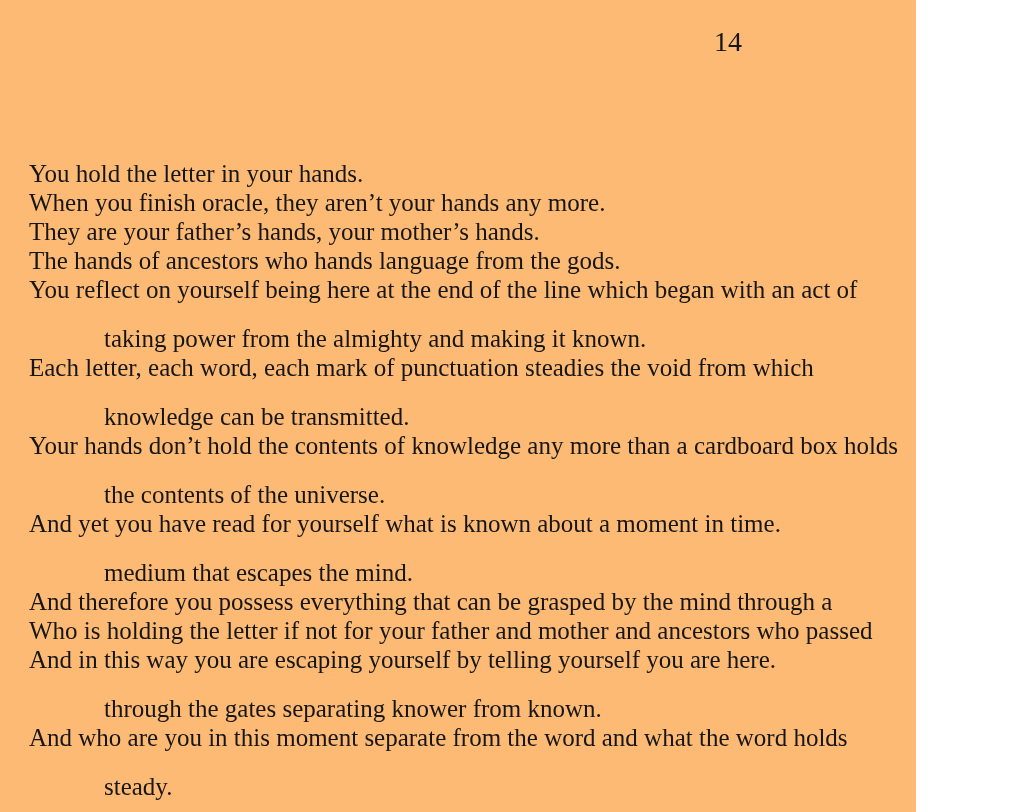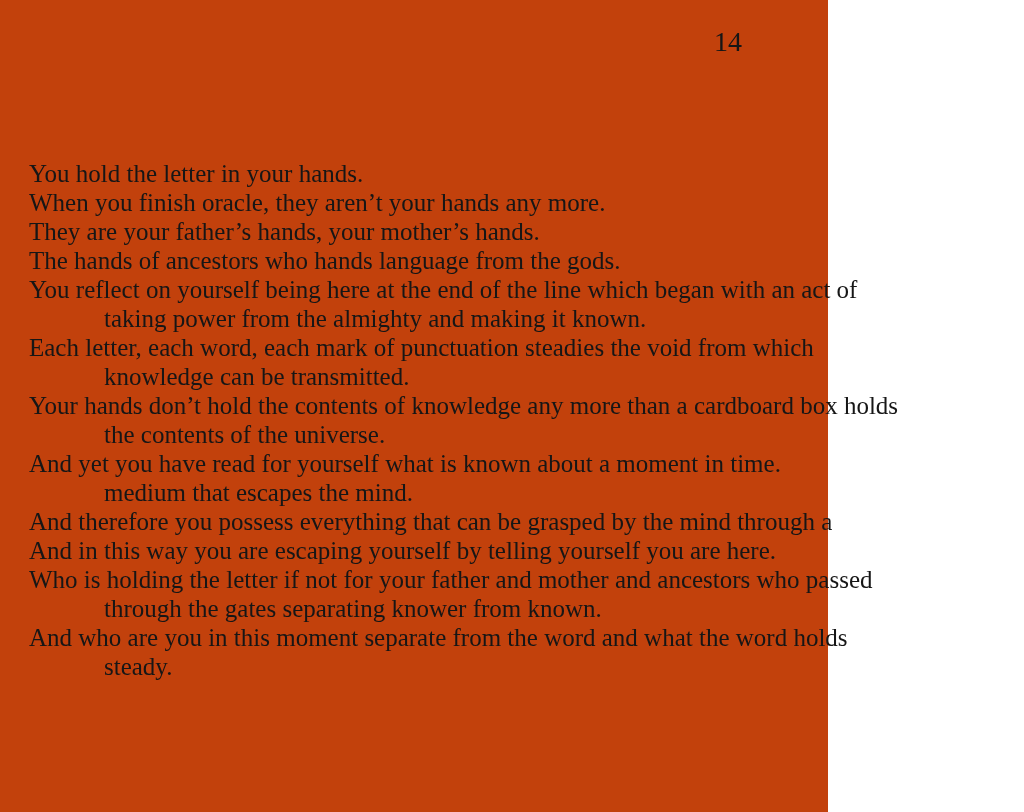--- a/index.html
+++ b/index.html
@@ -5,23 +5,23 @@
   * { margin: 0; padding: 0; box-sizing: border-box; }
   html, body {
     width: 1024px;
     height: 812px;
     background: #ffffff;
     overflow: hidden;
     font-family: "Liberation Serif", serif;
   }
   .page {
     position: relative;
-    width: 828px;
+    width: 916px;
     height: 812px;
-    background: #c2410c;
+    background: #fdba74;
     color: #161616;
   }
   .page-number {
     position: absolute;
     left: 714px;
     top: 25px;
     font-size: 28px;
     line-height: 34px;
     color: #161616;
   }
@@ -32,20 +32,21 @@
     width: 975px;
     font-size: 25px;
     line-height: 29px;
     color: #161616;
   }
   .poem .line {
     white-space: nowrap;
   }
   .poem .line.indent {
     margin-left: 75px;
+    margin-top: 20px;
   }
 </style>
 </head>
 <body>
 
 <div class="page">
   <div class="page-number">14</div>
   <div class="poem" id="poem">
       <div class="line">You hold the letter in your hands.</div>
       <div class="line">When you finish oracle, they aren’t your hands any more.</div>
@@ -53,19 +54,19 @@
       <div class="line">The hands of ancestors who hands language from the gods.</div>
       <div class="line">You reflect on yourself being here at the end of the line which began with an act of</div>
       <div class="line indent">taking power from the almighty and making it known.</div>
       <div class="line">Each letter, each word, each mark of punctuation steadies the void from which</div>
       <div class="line indent">knowledge can be transmitted.</div>
       <div class="line">Your hands don’t hold the contents of knowledge any more than a cardboard box holds</div>
       <div class="line indent">the contents of the universe.</div>
       <div class="line">And yet you have read for yourself what is known about a moment in time.</div>
       <div class="line indent">medium that escapes the mind.</div>
       <div class="line">And therefore you possess everything that can be grasped by the mind through a</div>
+      <div class="line">Who is holding the letter if not for your father and mother and ancestors who passed</div>
       <div class="line">And in this way you are escaping yourself by telling yourself you are here.</div>
-      <div class="line">Who is holding the letter if not for your father and mother and ancestors who passed</div>
       <div class="line indent">through the gates separating knower from known.</div>
       <div class="line">And who are you in this moment separate from the word and what the word holds</div>
       <div class="line indent">steady.</div>
     </div>
 </div>
 
 </body></html>

